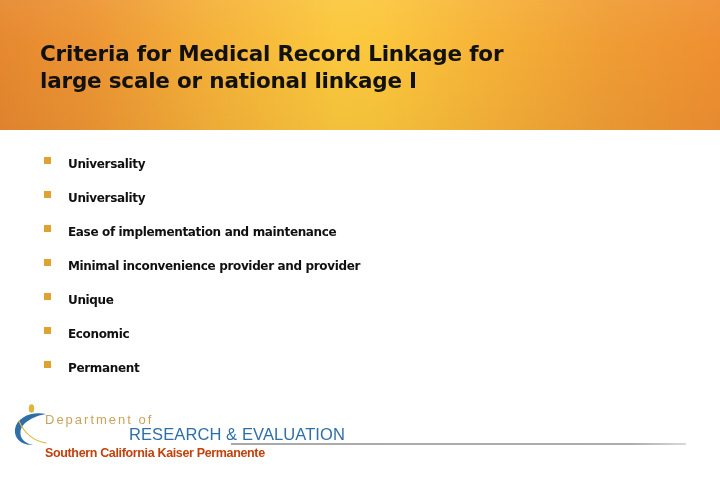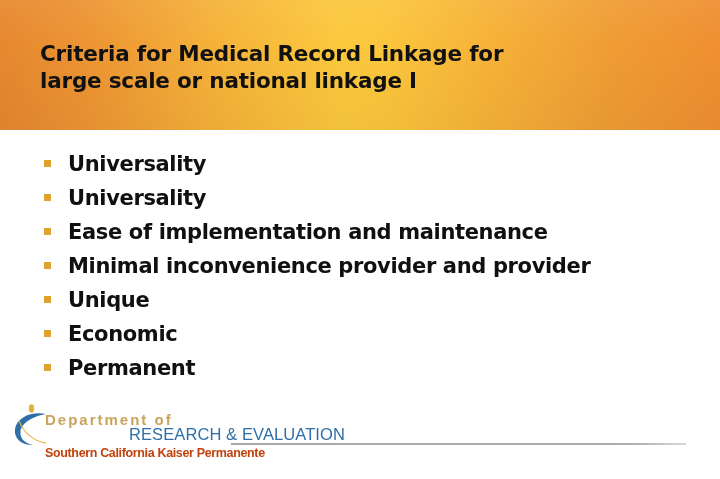--- a/index.html
+++ b/index.html
@@ -102,21 +102,21 @@
     width: 7px;
     height: 7px;
     background: #dfa22e;
     margin-right: 17px;
     position: relative;
     top: -4px;
   }
   .bullet-text {
     font-family: "DejaVu Sans", sans-serif;
     font-weight: bold;
-    font-size: 21px;
+    font-size: 12px;
     line-height: 22px;
     color: #101010;
     letter-spacing: -0.35px;
     white-space: nowrap;
   }
 
   
   .footer {
     position: absolute;
     left: 0;
@@ -134,22 +134,22 @@
   }
 
   .logo-text {
     position: absolute;
     left: 45px;
     top: 18px;
     width: 300px;
   }
   .logo-dept {
     font-family: "Liberation Sans", sans-serif;
-    font-size: 15px;
-    font-weight: bold;
+    font-size: 13px;
+    font-weight: normal;
     letter-spacing: 2.0px;
     color: #c9a45a;
     line-height: 11px;
     white-space: nowrap;
   }
   .logo-research {
     font-family: "Liberation Sans", sans-serif;
     font-size: 16.5px;
     font-weight: normal;
     letter-spacing: 0.1px;

